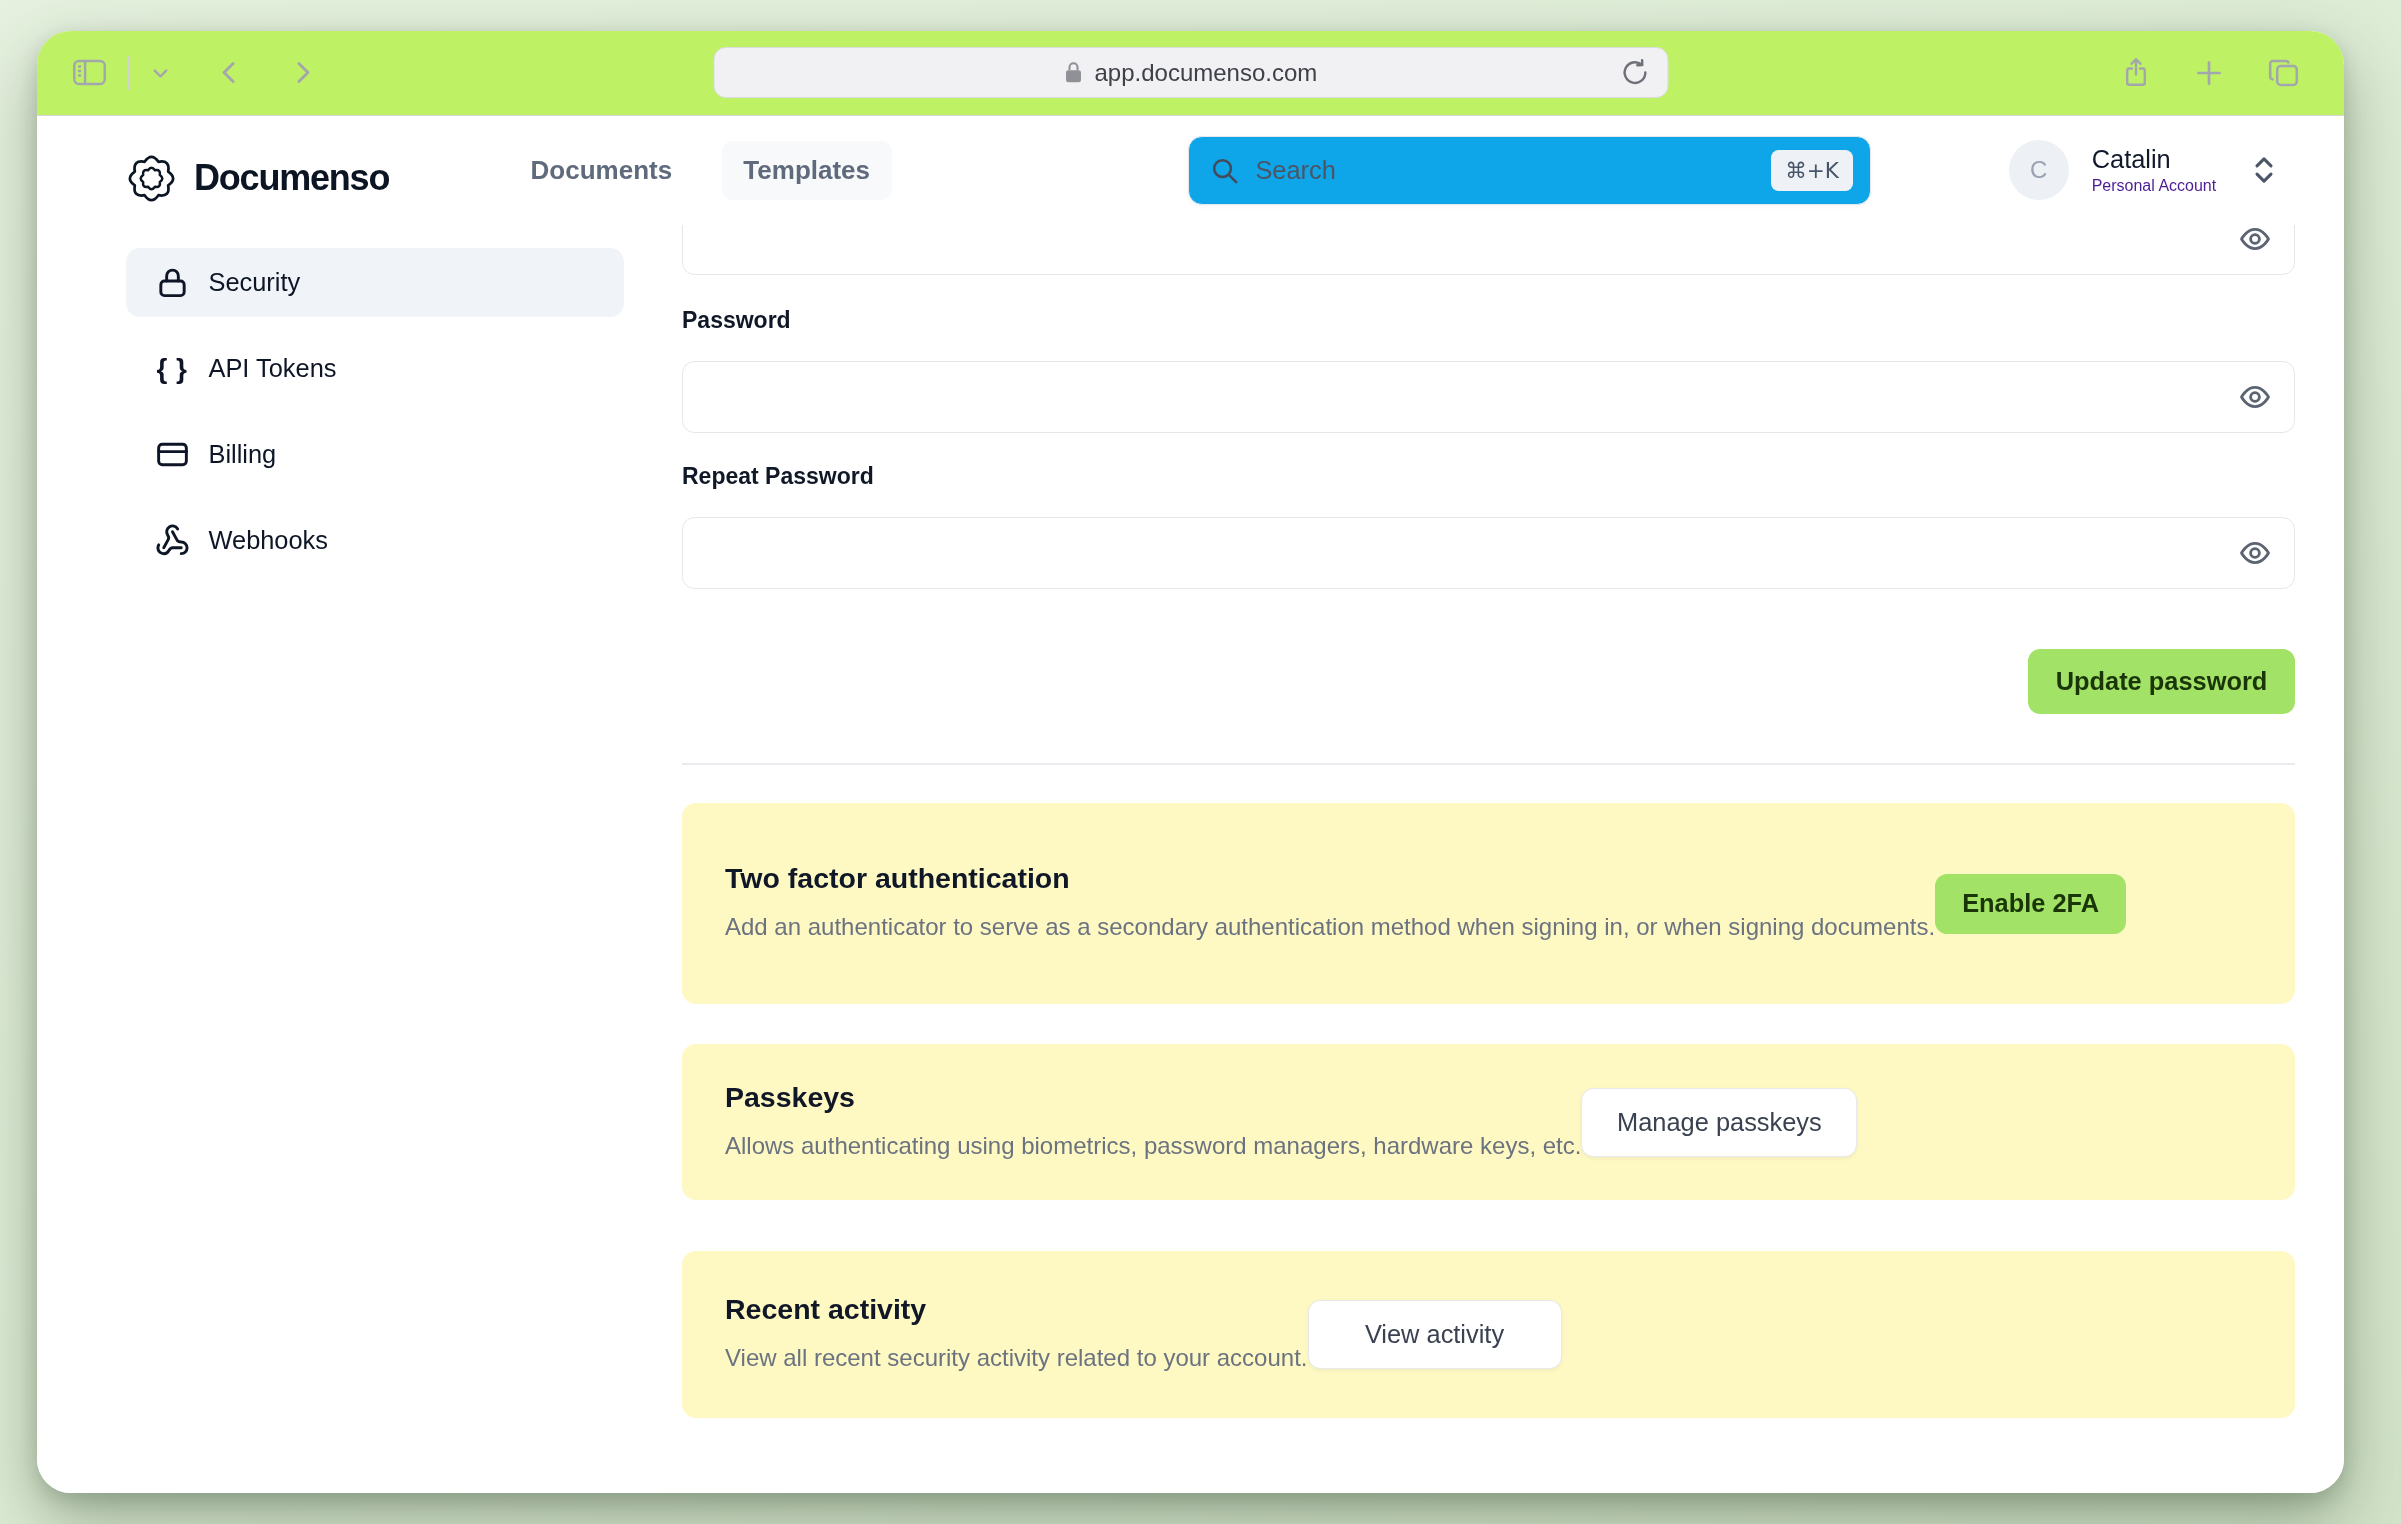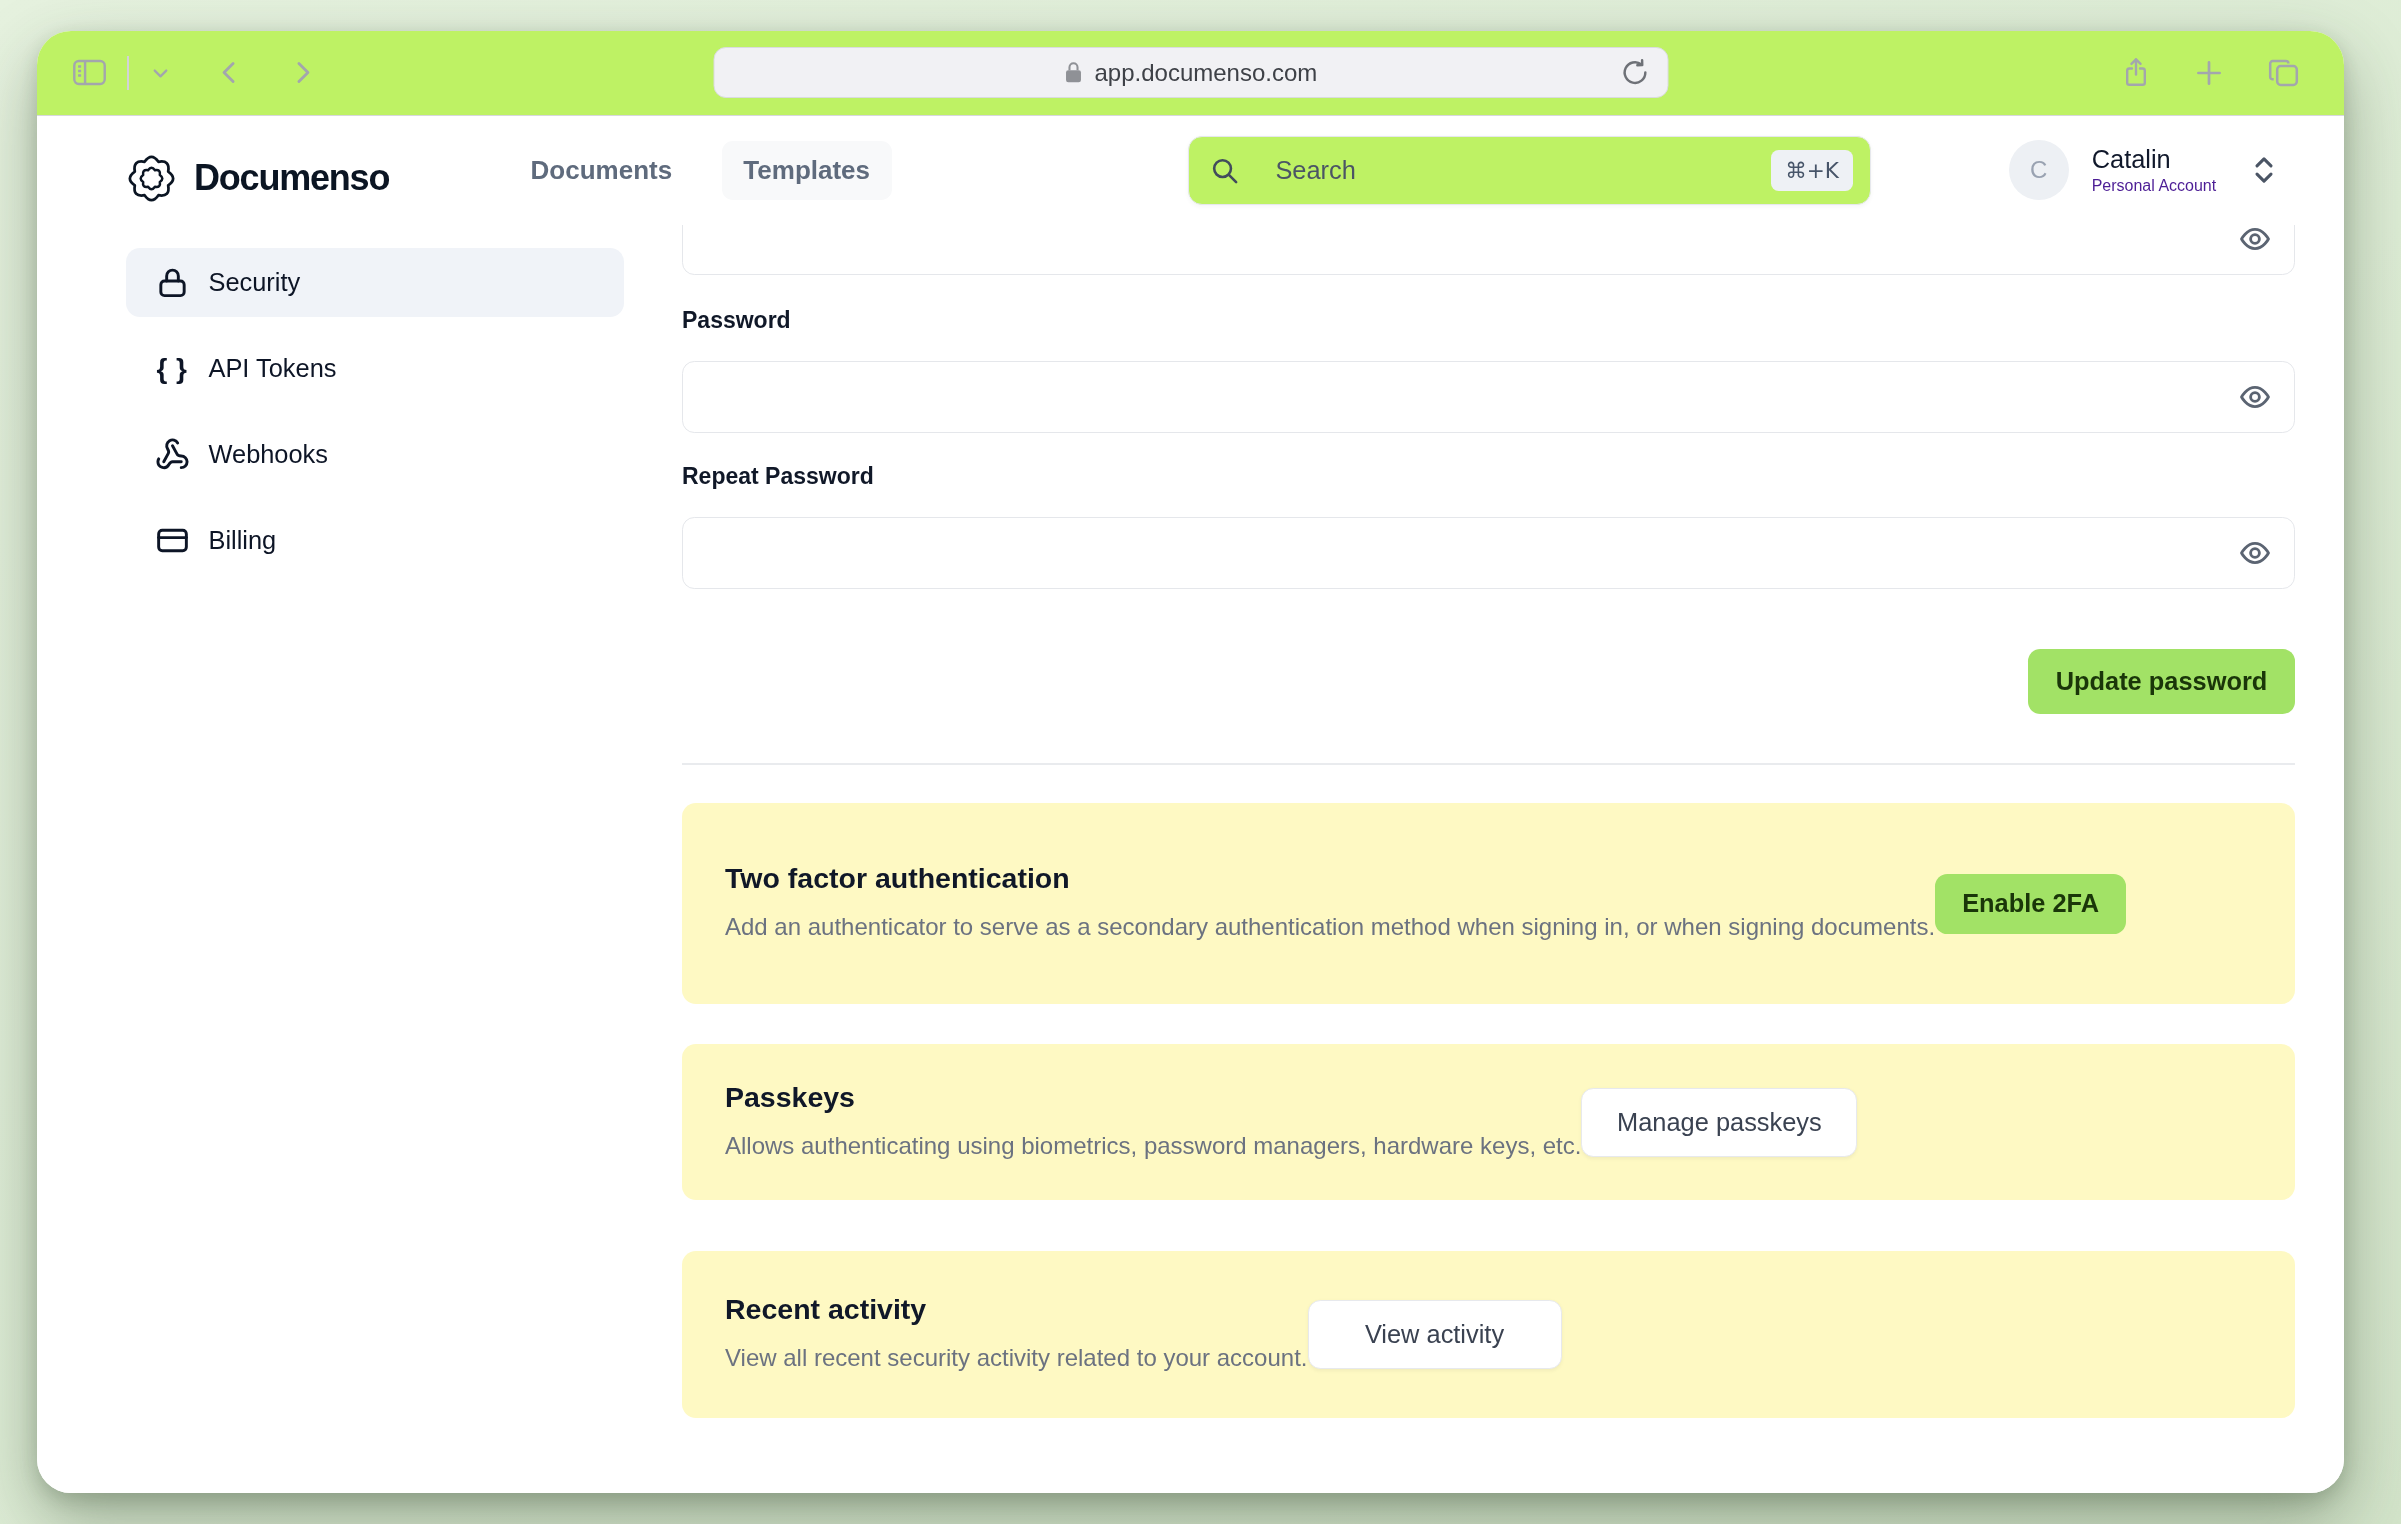--- a/index.html
+++ b/index.html
@@ -34,24 +34,23 @@
   svg { display:block; }
   
   .appheader { position:relative; height:108px; background:#fff; }
   .brand { position:absolute; left:89px; top:8px; height:108px; display:flex; align-items:center; gap:17px; }
   .brand-name { font-size:36px; font-weight:800; color:#0b1523; letter-spacing:-1.2px; }
   .nav { position:absolute; left:472px; top:0; height:108px; display:flex; align-items:center; gap:28px; }
   .nav a { text-decoration:none; color:#5f6b7d; font-size:26px; font-weight:600; padding:14px 21.6px; border-radius:10.8px; }
   .nav a.faint { background:#f8f9fa; }
   .search {
     position:absolute; left:1151px; top:20px; width:683px; height:69px;
-    background:#bef264; border:1.5px solid #e6e8ec; border-radius:14px;
+    background:#0ea5e9; border:1.5px solid #e6e8ec; border-radius:14px;
     display:flex; align-items:center; padding:0 17px 0 20px;
     box-shadow:0 1.5px 4.6px rgba(16,24,40,.04);
-    gap:20px;
   }
   .search input {
     flex:1; border:none; outline:none; font-size:25.4px; color:#394353;
     font-family:inherit; background:transparent; margin-left:15.4px;
   }
   .search input::placeholder { color:#4b5565; opacity:1; }
   .kbd { background:#eef1f5; border-radius:7.7px; padding:7.7px 14px; font-size:21.6px; color:#475569; font-family:"DejaVu Sans",sans-serif; }
   .account { position:absolute; right:66px; top:0; height:108px; display:flex; align-items:center; gap:23px; cursor:pointer; }
   .avatar { width:60px; height:60px; border-radius:50%; background:#edf0f4; display:flex; align-items:center; justify-content:center; font-size:24px; color:#99a2b1; }
   .acct-name { font-size:25.4px; color:#10182b; font-weight:500; line-height:1.25; }
@@ -217,35 +216,35 @@
         </span>
         <span>Security</span>
       </div>
       <div class="side-item">
         <span class="braces">{ }</span>
         <span>API Tokens</span>
       </div>
       <div class="side-item">
         <span>
           <svg width="35" height="35" viewBox="0 0 24 24" fill="none" stroke="#0d1526" stroke-width="2" stroke-linecap="round" stroke-linejoin="round">
+              <rect x="2.5" y="5" width="19" height="14" rx="2.5"></rect>
+              <line x1="2.5" y1="10" x2="21.5" y2="10"></line>
+            </svg>
+        </span>
+        <span>Billing</span>
+      </div>
+      <div class="side-item">
+        <span>
+          <svg width="35" height="35" viewBox="0 0 24 24" fill="none" stroke="#0d1526" stroke-width="2" stroke-linecap="round" stroke-linejoin="round">
             <path d="M18 16.98h-5.99c-1.1 0-1.95.94-2.48 1.9A4 4 0 0 1 2 17c.01-.7.2-1.4.57-2"></path>
             <path d="m6 17 3.13-5.78c.53-.97.1-2.18-.5-3.1a4 4 0 1 1 6.89-4.06"></path>
             <path d="m12 6 3.13 5.73C15.66 12.7 16.9 13 18 13a4 4 0 0 1 0 8"></path>
           </svg>
         </span>
         <span>Webhooks</span>
-      </div>
-      <div class="side-item">
-        <span>
-          <svg width="35" height="35" viewBox="0 0 24 24" fill="none" stroke="#0d1526" stroke-width="2" stroke-linecap="round" stroke-linejoin="round">
-              <rect x="2.5" y="5" width="19" height="14" rx="2.5"></rect>
-              <line x1="2.5" y1="10" x2="21.5" y2="10"></line>
-            </svg>
-        </span>
-        <span>Billing</span>
       </div>
     </div>
 
     <div class="content">
 
       <div class="field" style="top:-21.6px;">
         <input type="password" style="">
         <span class="eye">
           <svg width="34" height="34" viewBox="0 0 24 24" fill="none" stroke="currentColor" stroke-width="2" stroke-linecap="round" stroke-linejoin="round">
               <path d="M2.5 12s3.5-6.8 9.5-6.8 9.5 6.8 9.5 6.8-3.5 6.8-9.5 6.8S2.5 12 2.5 12z"></path>

